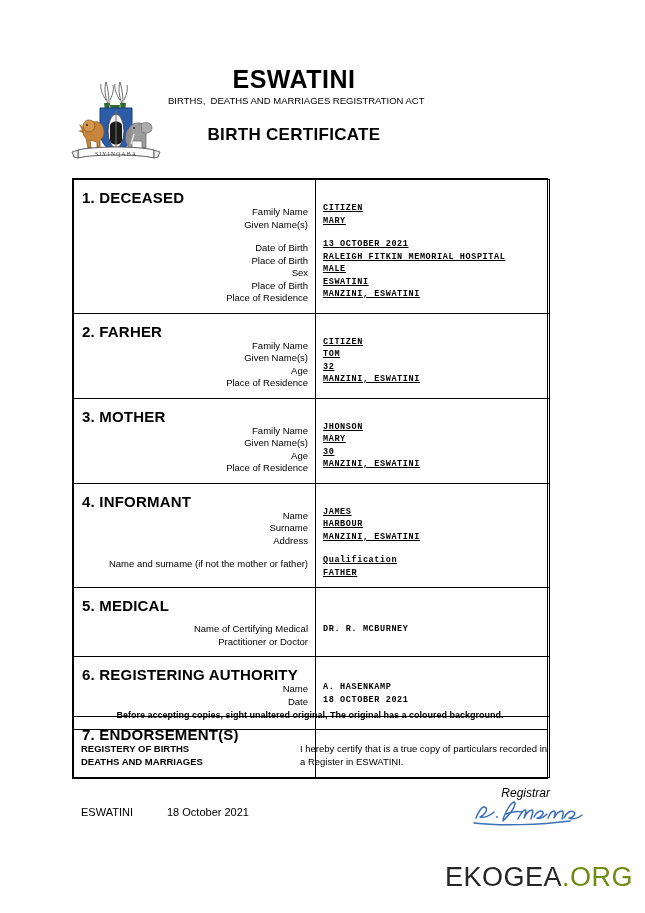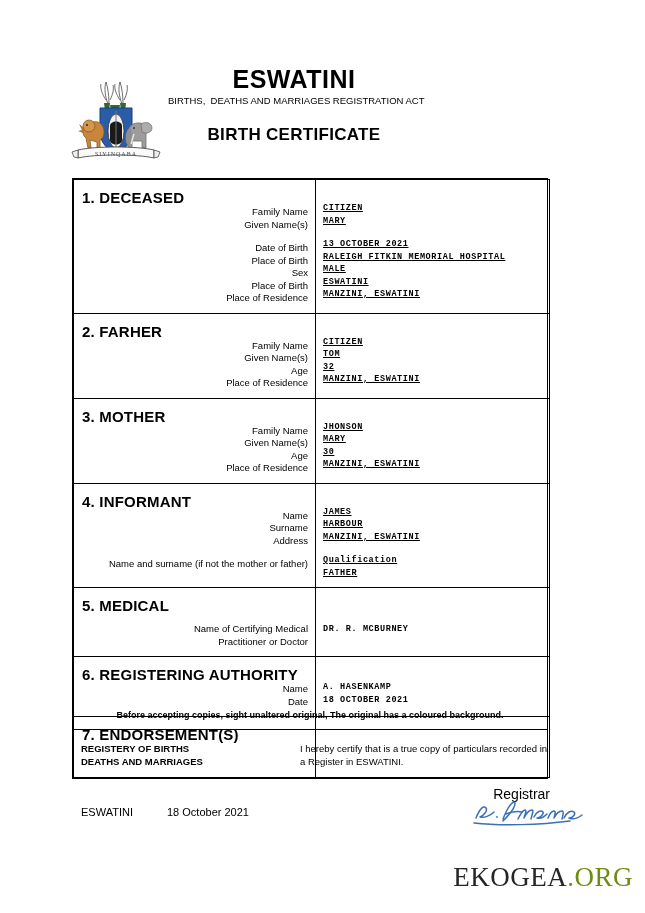--- a/index.html
+++ b/index.html
@@ -177,21 +177,22 @@
     width: 250px;
     font-size: 9.5px;
     line-height: 13px;
   }
   .registrar-label {
     position: absolute;
     left: 398px;
     top: 48px;
     width: 80px;
     text-align: right;
-    font-size: 14px;
+    font-size: 12px;
+    font-style: italic;
   }
   .eswatini-foot {
     position: absolute;
     left: 9px;
     top: 68px;
     font-size: 11px;
   }
   .date-foot {
     position: absolute;
     left: 95px;
@@ -206,21 +207,21 @@
     height: 34px;
   }
 
   
   .watermark {
     position: absolute;
     right: 12px;
     top: 862px;
     font-size: 27px;
     letter-spacing: 0.5px;
-    font-family: Liberation Serif, serif;
+    font-family: Liberation Sans, sans-serif;
   }
   .wm-dark { color: #262626; }
   .wm-green { color: #6E8B12; }
 </style>
 </head>
 <body>
 
 <div class="header">
 
   <div class="crest">

